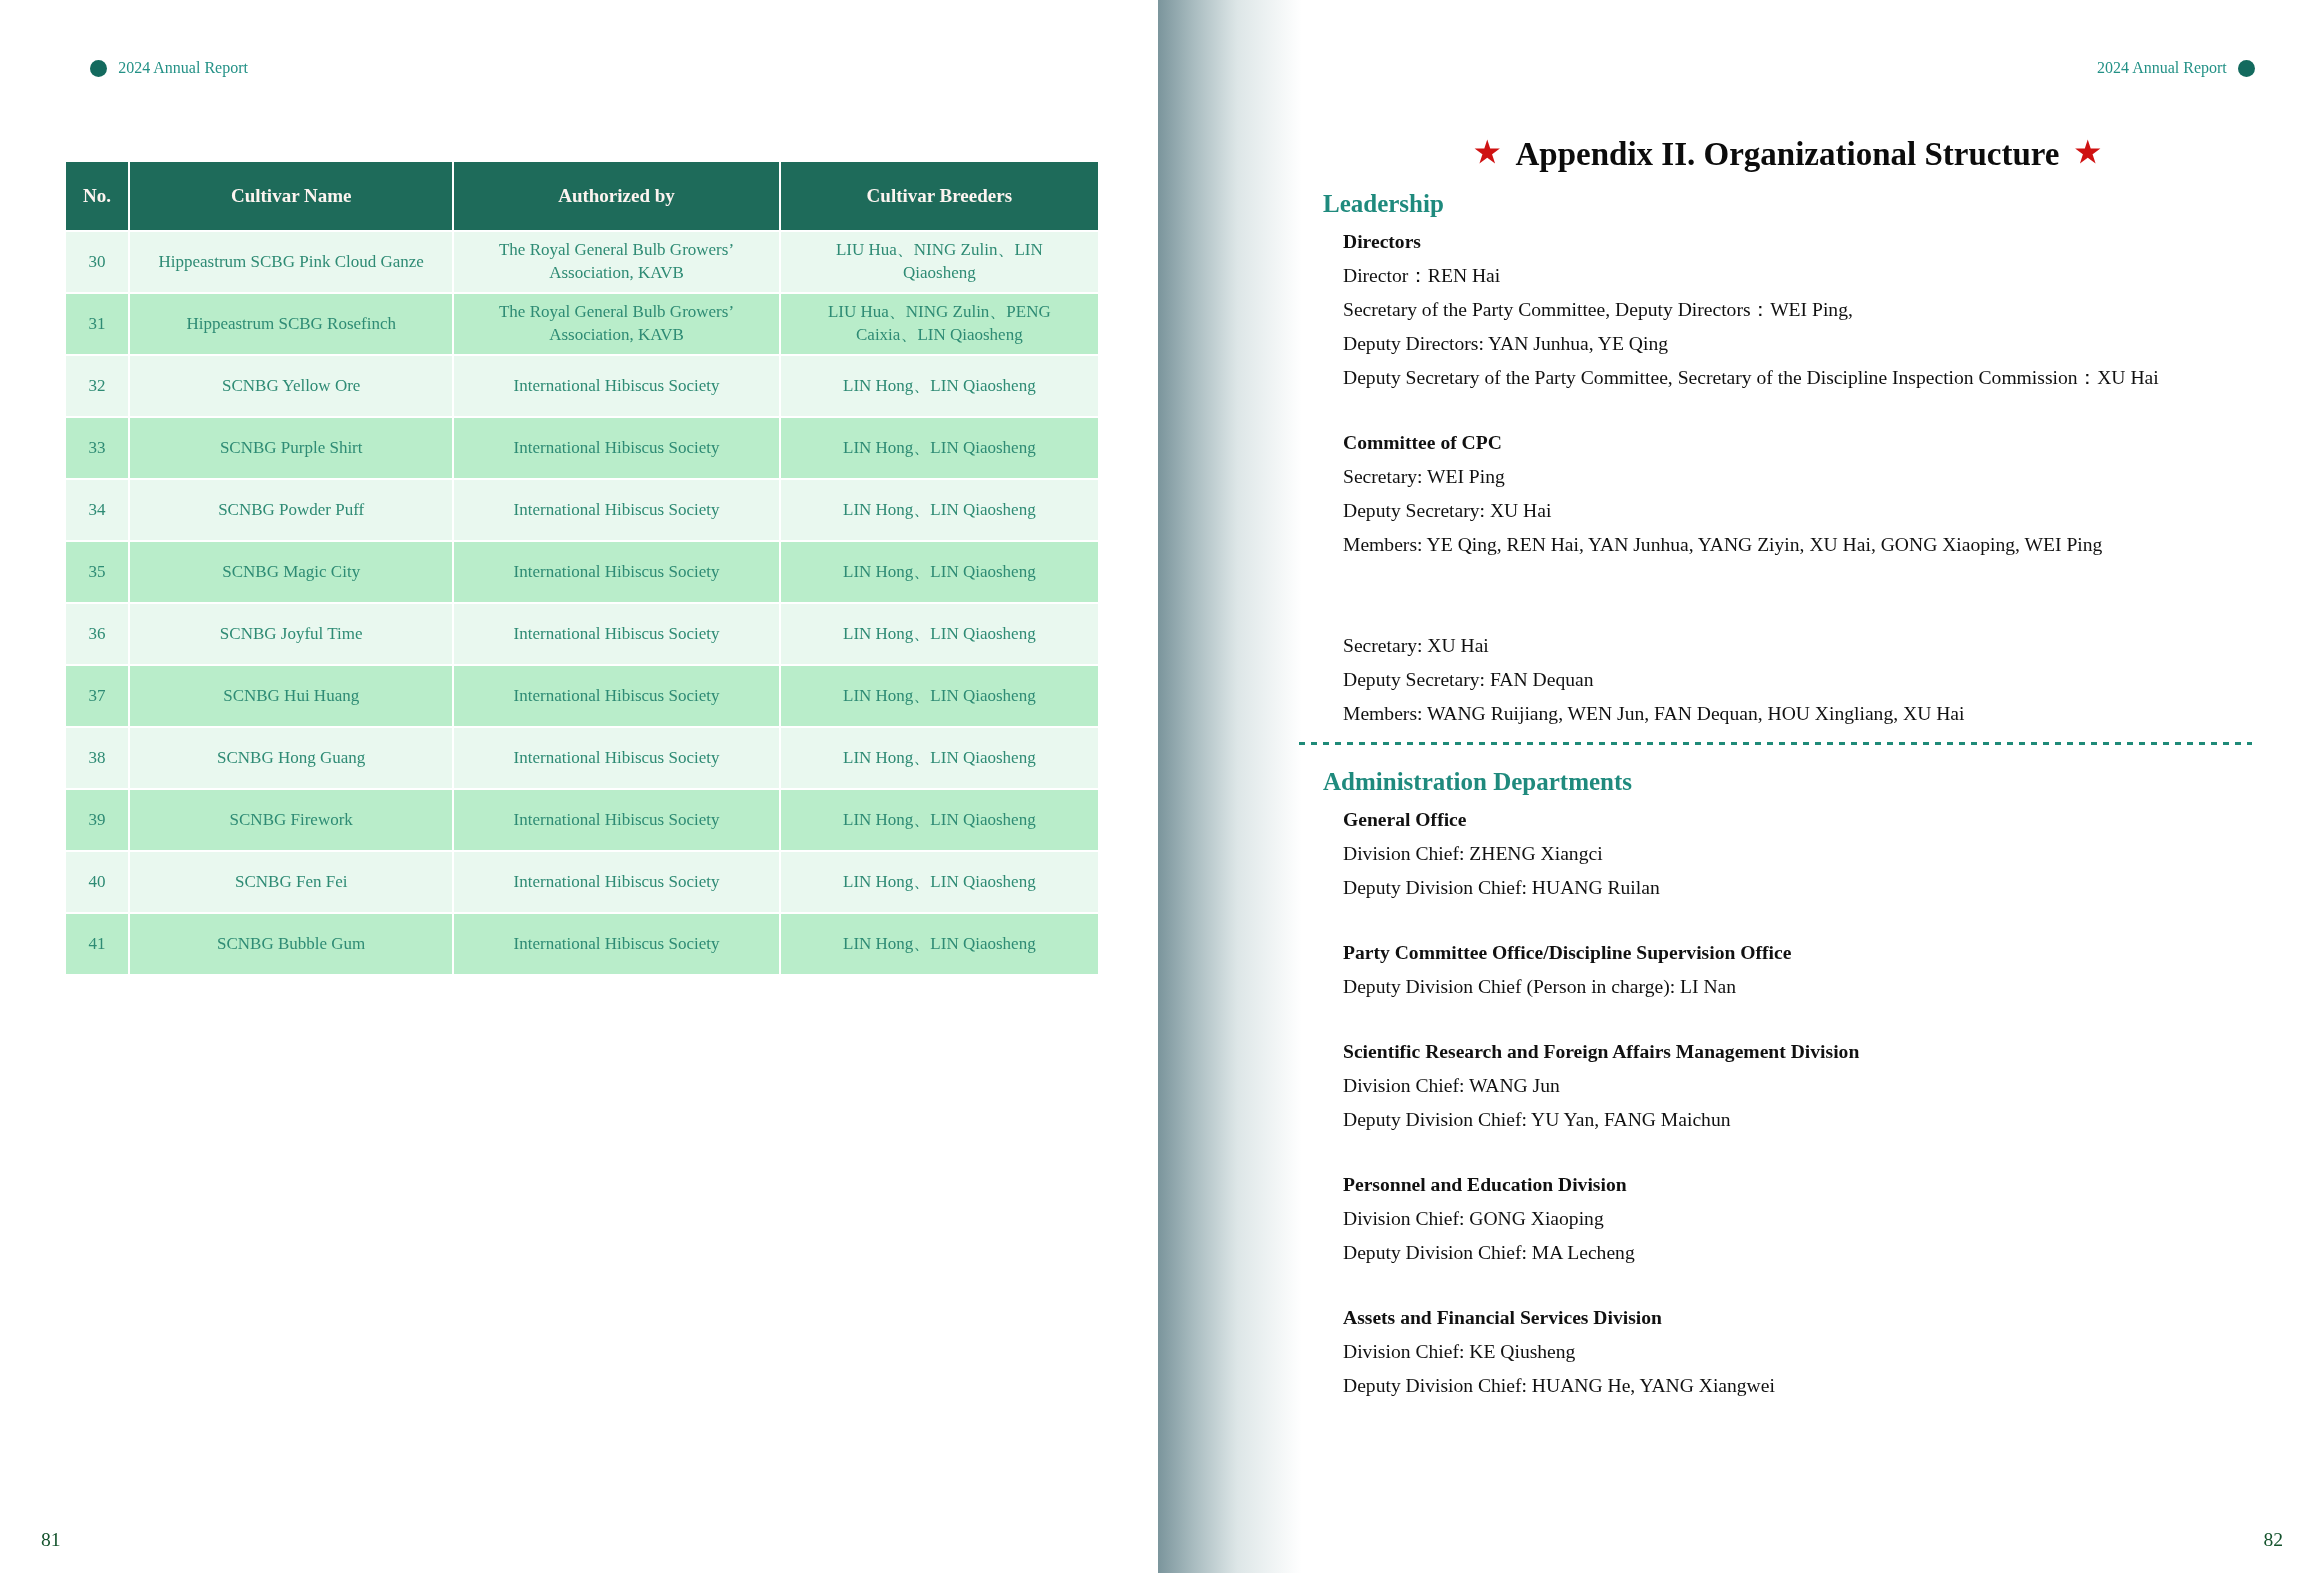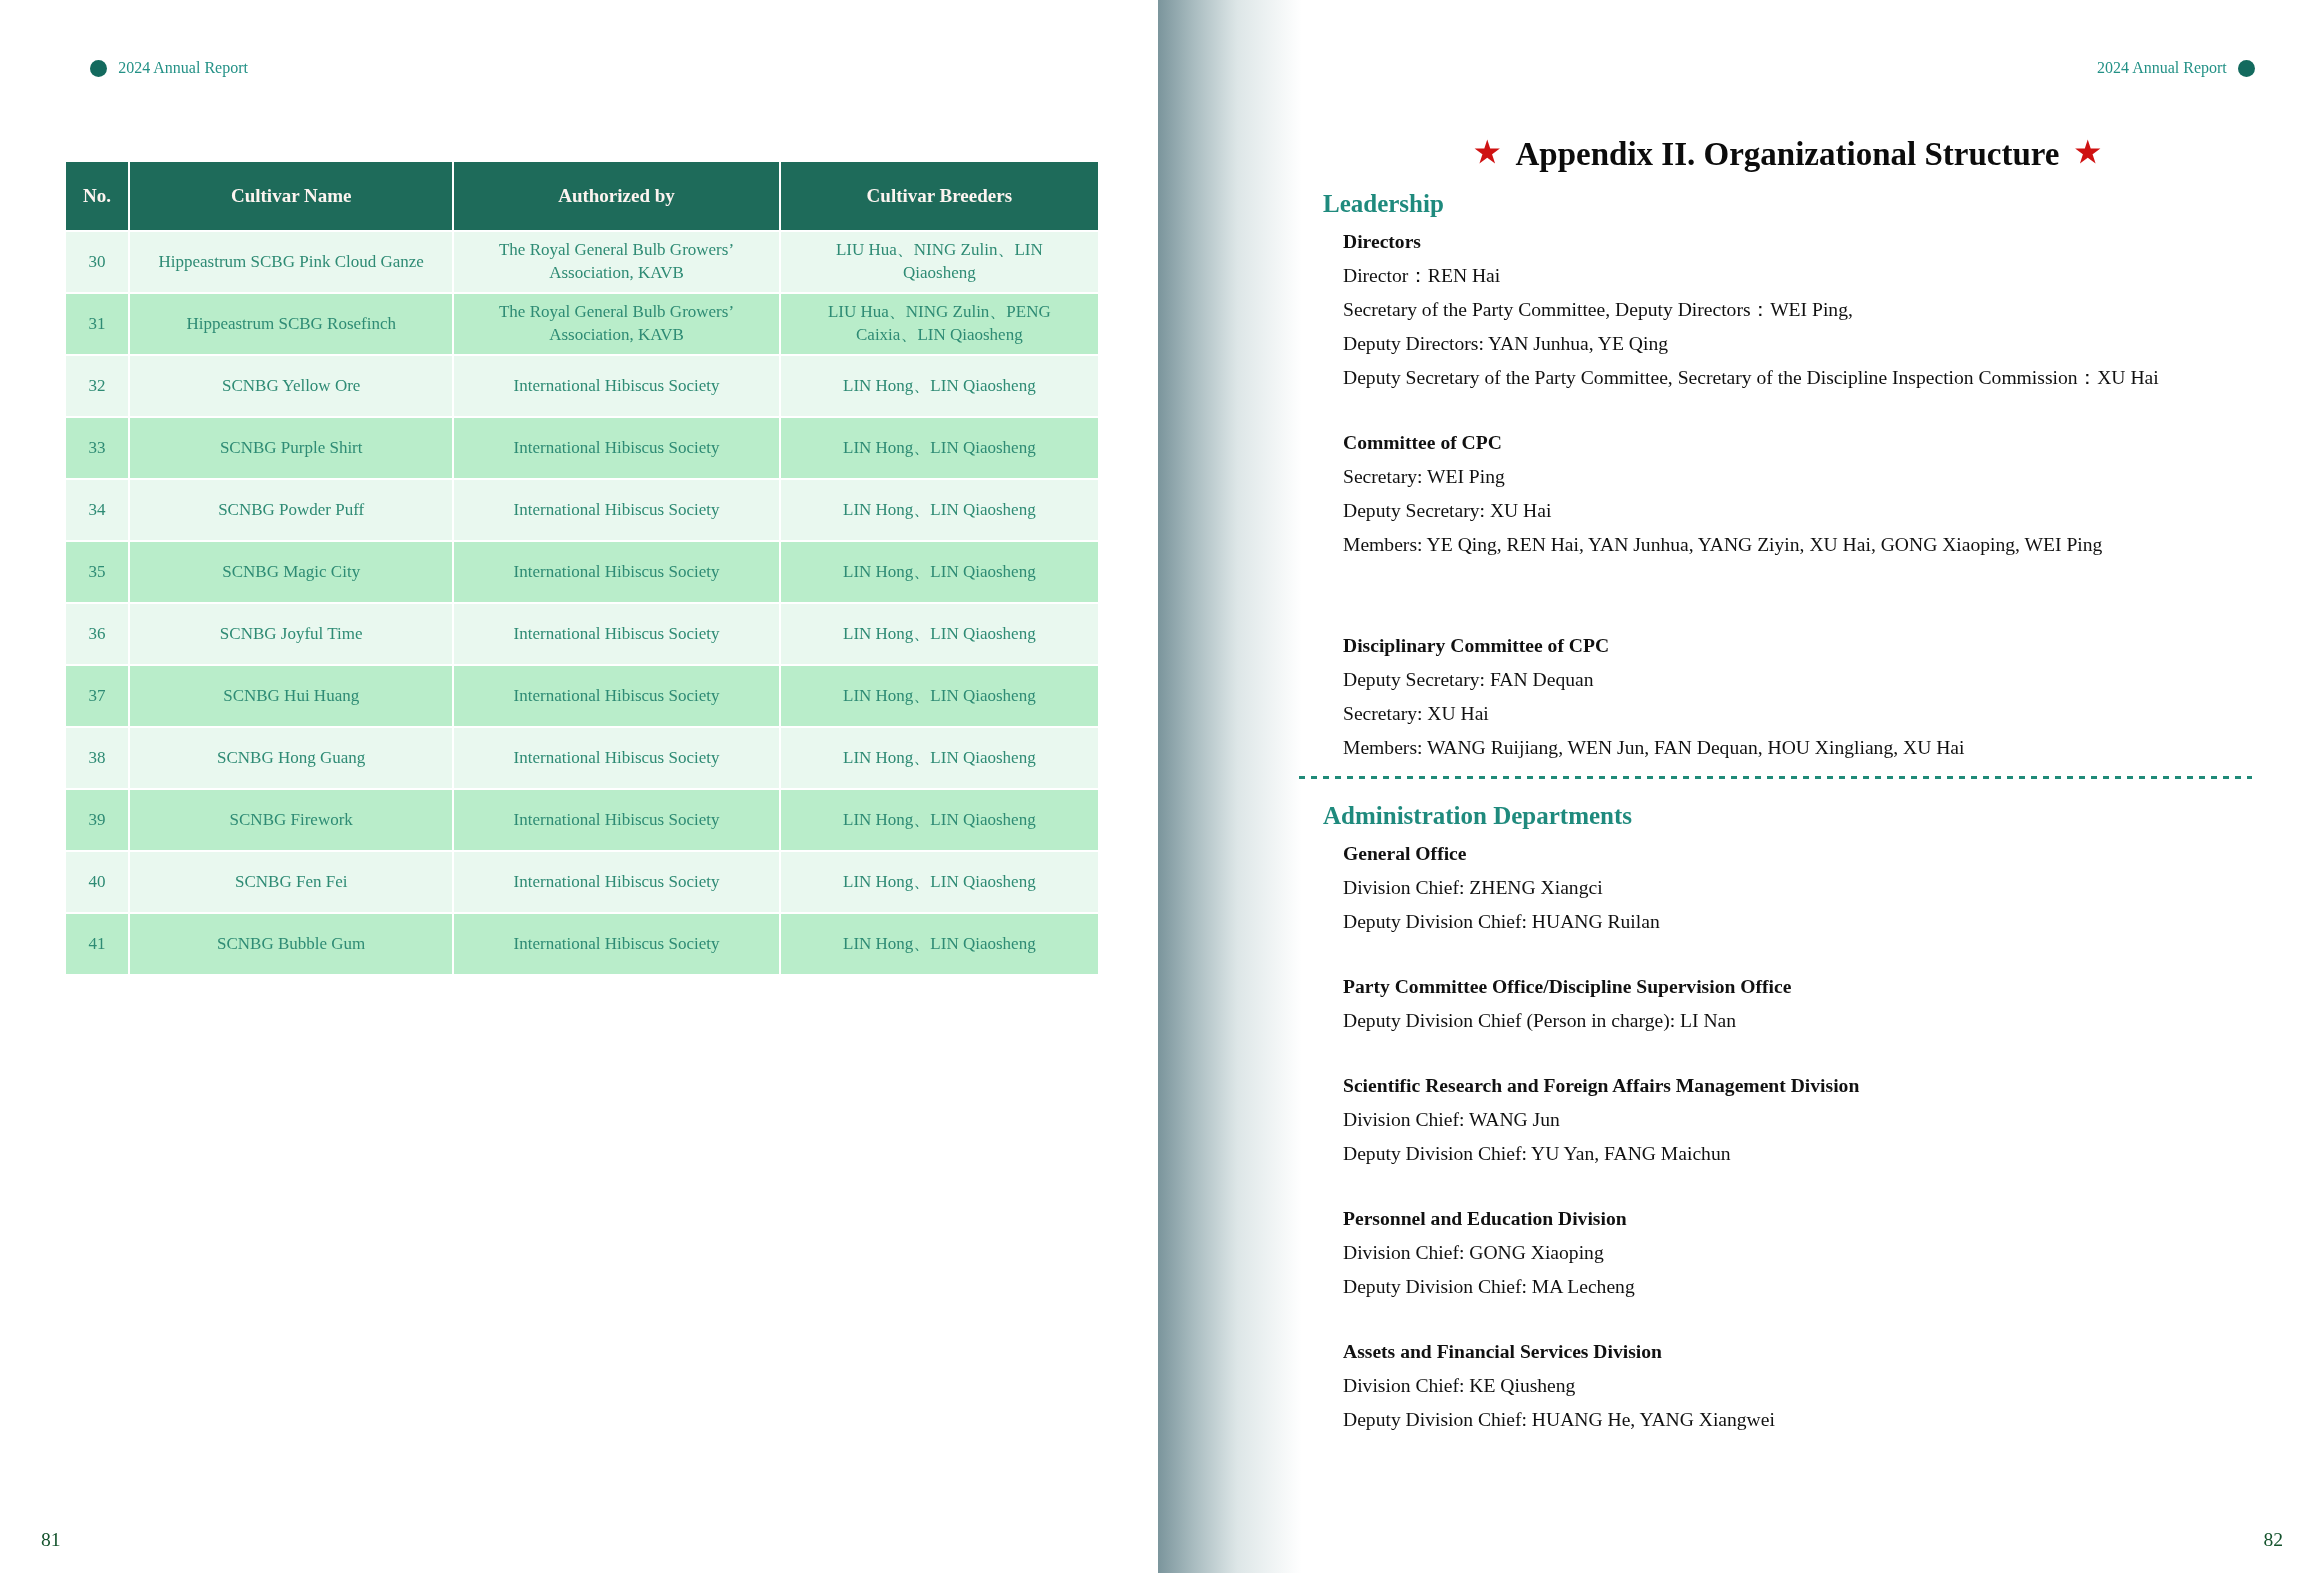--- a/index.html
+++ b/index.html
@@ -255,23 +255,22 @@
             <div class="group-line">Deputy Directors: YAN Junhua, YE Qing</div>
             <div class="group-line">Deputy Secretary of the Party Committee, Secretary of the Discipline Inspection Commission：XU Hai</div>
           </div>
           <div class="group">
             <div class="group-title">Committee of CPC</div>
             <div class="group-line">Secretary: WEI Ping</div>
             <div class="group-line">Deputy Secretary: XU Hai</div>
             <div class="group-line">Members: YE Qing, REN Hai, YAN Junhua, YANG Ziyin, XU Hai, GONG Xiaoping, WEI Ping</div>
           </div>
           <div class="group">
-            <div class="group-title">Disciplinary Committee of CPC</div>
+            <div class="group-line">Secretary: XU Hai</div>
             <div class="group-line">Deputy Secretary: FAN Dequan</div>
-            <div class="group-line">Secretary: XU Hai</div>
             <div class="group-line">Members: WANG Ruijiang, WEN Jun, FAN Dequan, HOU Xingliang, XU Hai</div>
           </div>
         </section>
         <div class="dashed-divider"></div>
         <section class="org-section">
           <h2 class="section-heading">Administration Departments</h2>
           <div class="group">
             <div class="group-title">General Office</div>
             <div class="group-line">Division Chief: ZHENG Xiangci</div>
             <div class="group-line">Deputy Division Chief: HUANG Ruilan</div>

